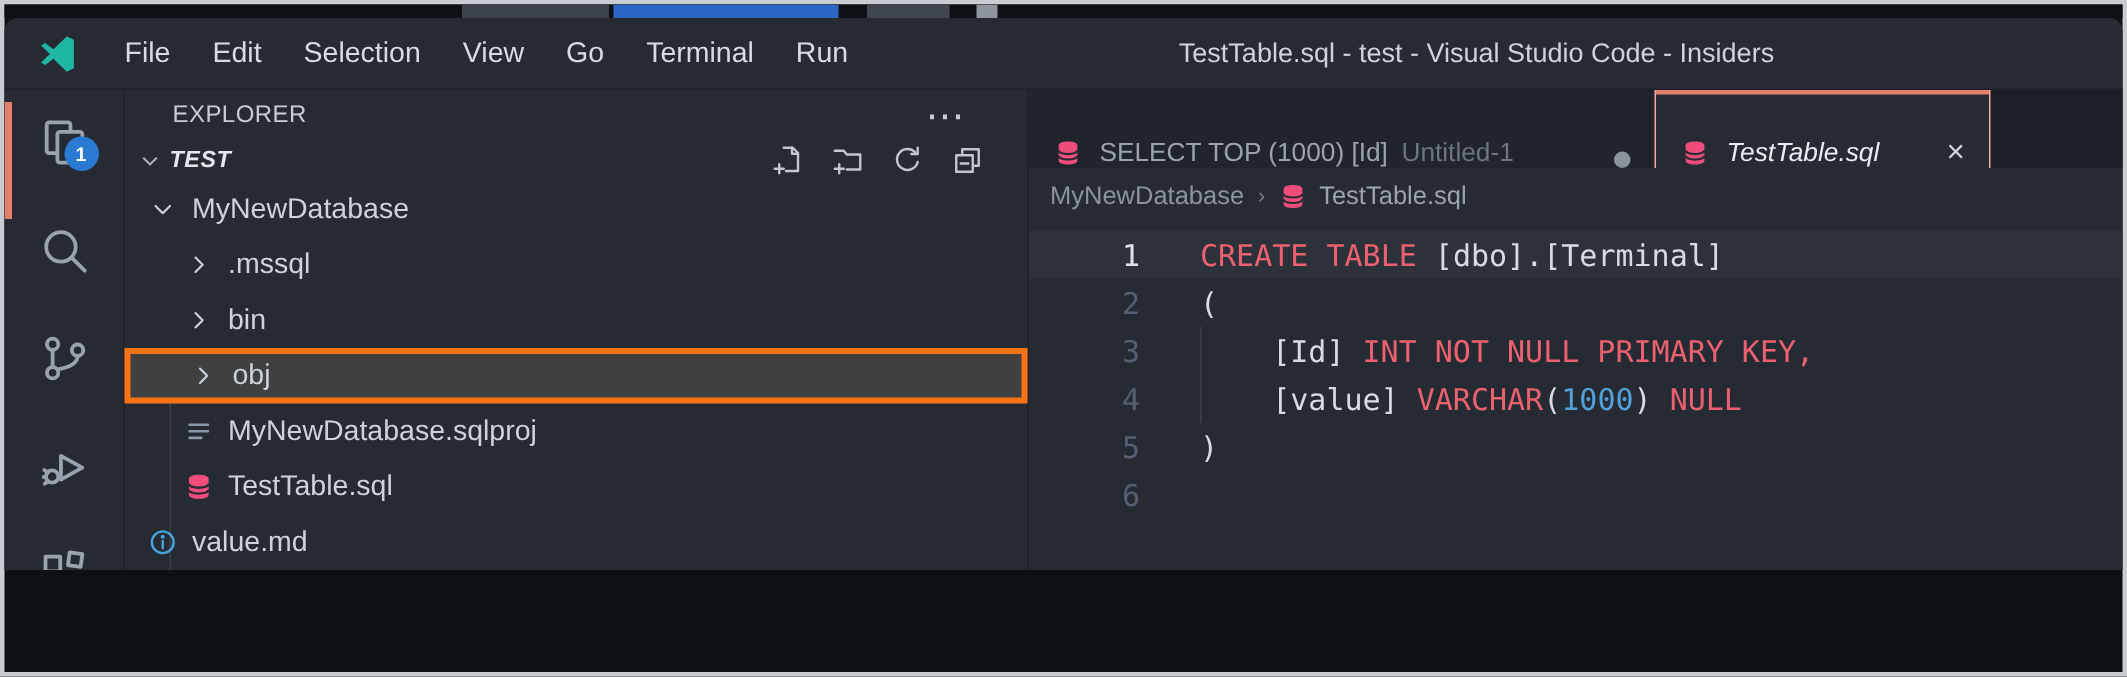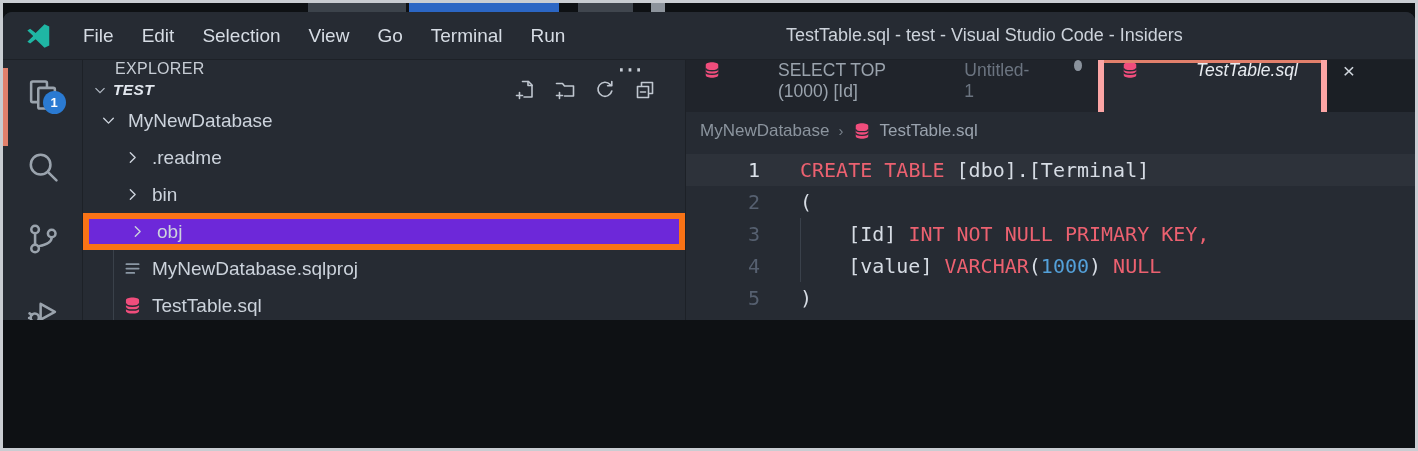--- a/index.html
+++ b/index.html
@@ -5,21 +5,21 @@
   * { margin:0; padding:0; box-sizing:border-box; }
   html,body { width:1418px; height:451px; overflow:hidden; background:#c9cdd2;
     font-family:"Liberation Sans", sans-serif; }
   .frame { width:1418px; height:451px; padding:3px; background:#c9cdd2; }
   .inner { width:100%; height:100%; background:#0e1114; position:relative; }
 
   
   .top-remnant { height:9px; position:relative; background:#0e1114; overflow:hidden; }
   .frag { position:absolute; top:0; height:9px; }
 
-  .window { height:308px; background:var(--c-bg,#262b33); border-radius:9px 9px 0 0; overflow:hidden;
+  .window { height:368px; background:var(--c-bg,#262b33); border-radius:9px 9px 0 0; overflow:hidden;
     display:flex; flex-direction:column; }
 
   
   .titlebar { height:48px; flex:0 0 48px; background:var(--c-bg,#262b33); display:flex; align-items:center;
     position:relative; border-bottom:1px solid #1d2127; }
   .logo { width:30px; height:30px; margin:0 16px 0 20px; display:flex; align-items:center; }
   .menubar { display:flex; align-items:center; height:100%; }
   .menu-item { color:#d6dce4; font-size:19px; padding:0 14px; height:100%; display:flex; align-items:center; cursor:default; }
   .window-title { position:absolute; left:69.5%; transform:translateX(-50%); top:0; height:100%;
     display:flex; align-items:center; color:#cdd3db; font-size:18px; white-space:nowrap; }
@@ -46,30 +46,30 @@
   .section-label { font-weight:bold; font-size:15.5px; letter-spacing:0.4px; margin-left:4px; }
   .section-actions { margin-left:auto; display:flex; gap:16px; color:#c0c7d0; }
   .section-actions svg { width:24px; height:24px; }
   .chev { display:flex; align-items:center; color:#aeb6c0; }
   .chev svg { width:18px; height:18px; }
 
   .tree { flex:1; position:relative; }
   .tree-guide { position:absolute; left:30px; top:111px; width:1px; height:182px; background:#3a414a; }
   .tree-row { height:37px; display:flex; align-items:center; color:#ccd3dc; font-size:19px;
     border:1px solid transparent; cursor:pointer; position:relative; }
-  .tree-row.sel { background:#6d28d9; border:6px solid #f97316; }
+  .tree-row.sel { background:#404040; border:4px solid #f97316; }
   .tree-row .t-icon { display:flex; align-items:center; margin-right:9px; }
   .tree-row .t-icon svg { width:21px; height:21px; }
   .lvl1 { padding-left:14px; } .lvl2 { padding-left:38px; }
 
   
   .editor-group { flex:1; display:flex; flex-direction:column; min-width:0; background:var(--c-bg,#262b33); }
   .tabbar { height:52px; flex:0 0 52px; background:#1b1f25; display:flex; }
-  .tab { display:flex; align-items:flex-start; padding:0 16px; border-right:6px solid #fca5a5;
-    font-size:17.5px; position:relative; cursor:pointer;gap:45px; }
+  .tab { display:flex; align-items:flex-end; padding:0 16px; border-right:1px solid #fca5a5;
+    font-size:17.5px; position:relative; cursor:pointer; }
   .tab .db-ic { margin-right:11px; display:flex; }
   .tab .db-ic svg, .breadcrumb .db-ic svg { width:20px; height:20px; }
   .tab-inactive { background:#20242b; color:#9aa3ad; width:418px; }
   .tab-inactive .tab-detail { color:#6b7480; margin-left:9px; }
   .tab-active { background:var(--c-bg,#262b33); color:#e8ecf1; font-style:italic; width:223px; }
   .tab-active::before { content:""; position:absolute; left:0; top:0; right:0; height:3px; background:var(--c-accent,#e2806c); }
   .mod-dot { width:11px; height:11px; border-radius:50%; background:#8a929c; margin-left:auto; }
   .tab-close { margin-left:auto; color:#d0d6dd; font-style:normal; font-size:21px; line-height:1; }
 
   .breadcrumb { height:37px; flex:0 0 37px; display:flex; align-items:center; padding-left:14px;
@@ -227,21 +227,21 @@
                   </svg>
                 </span>
                 <span>MyNewDatabase</span>
               </div>
               <div class="tree-row lvl2">
                 <span class="t-icon">
                   <svg viewBox="0 0 24 24" fill="none" stroke="currentColor" stroke-width="1.6" stroke-linecap="round" stroke-linejoin="round">
                     <path d="M9.5 6.5l5.5 5.5-5.5 5.5"></path>
                   </svg>
                 </span>
-                <span>.readme</span>
+                <span>.mssql</span>
               </div>
               <div class="tree-row lvl2">
                 <span class="t-icon">
                   <svg viewBox="0 0 24 24" fill="none" stroke="currentColor" stroke-width="1.6" stroke-linecap="round" stroke-linejoin="round">
                     <path d="M9.5 6.5l5.5 5.5-5.5 5.5"></path>
                   </svg>
                 </span>
                 <span>bin</span>
               </div>
               <div class="tree-row lvl2 sel">

